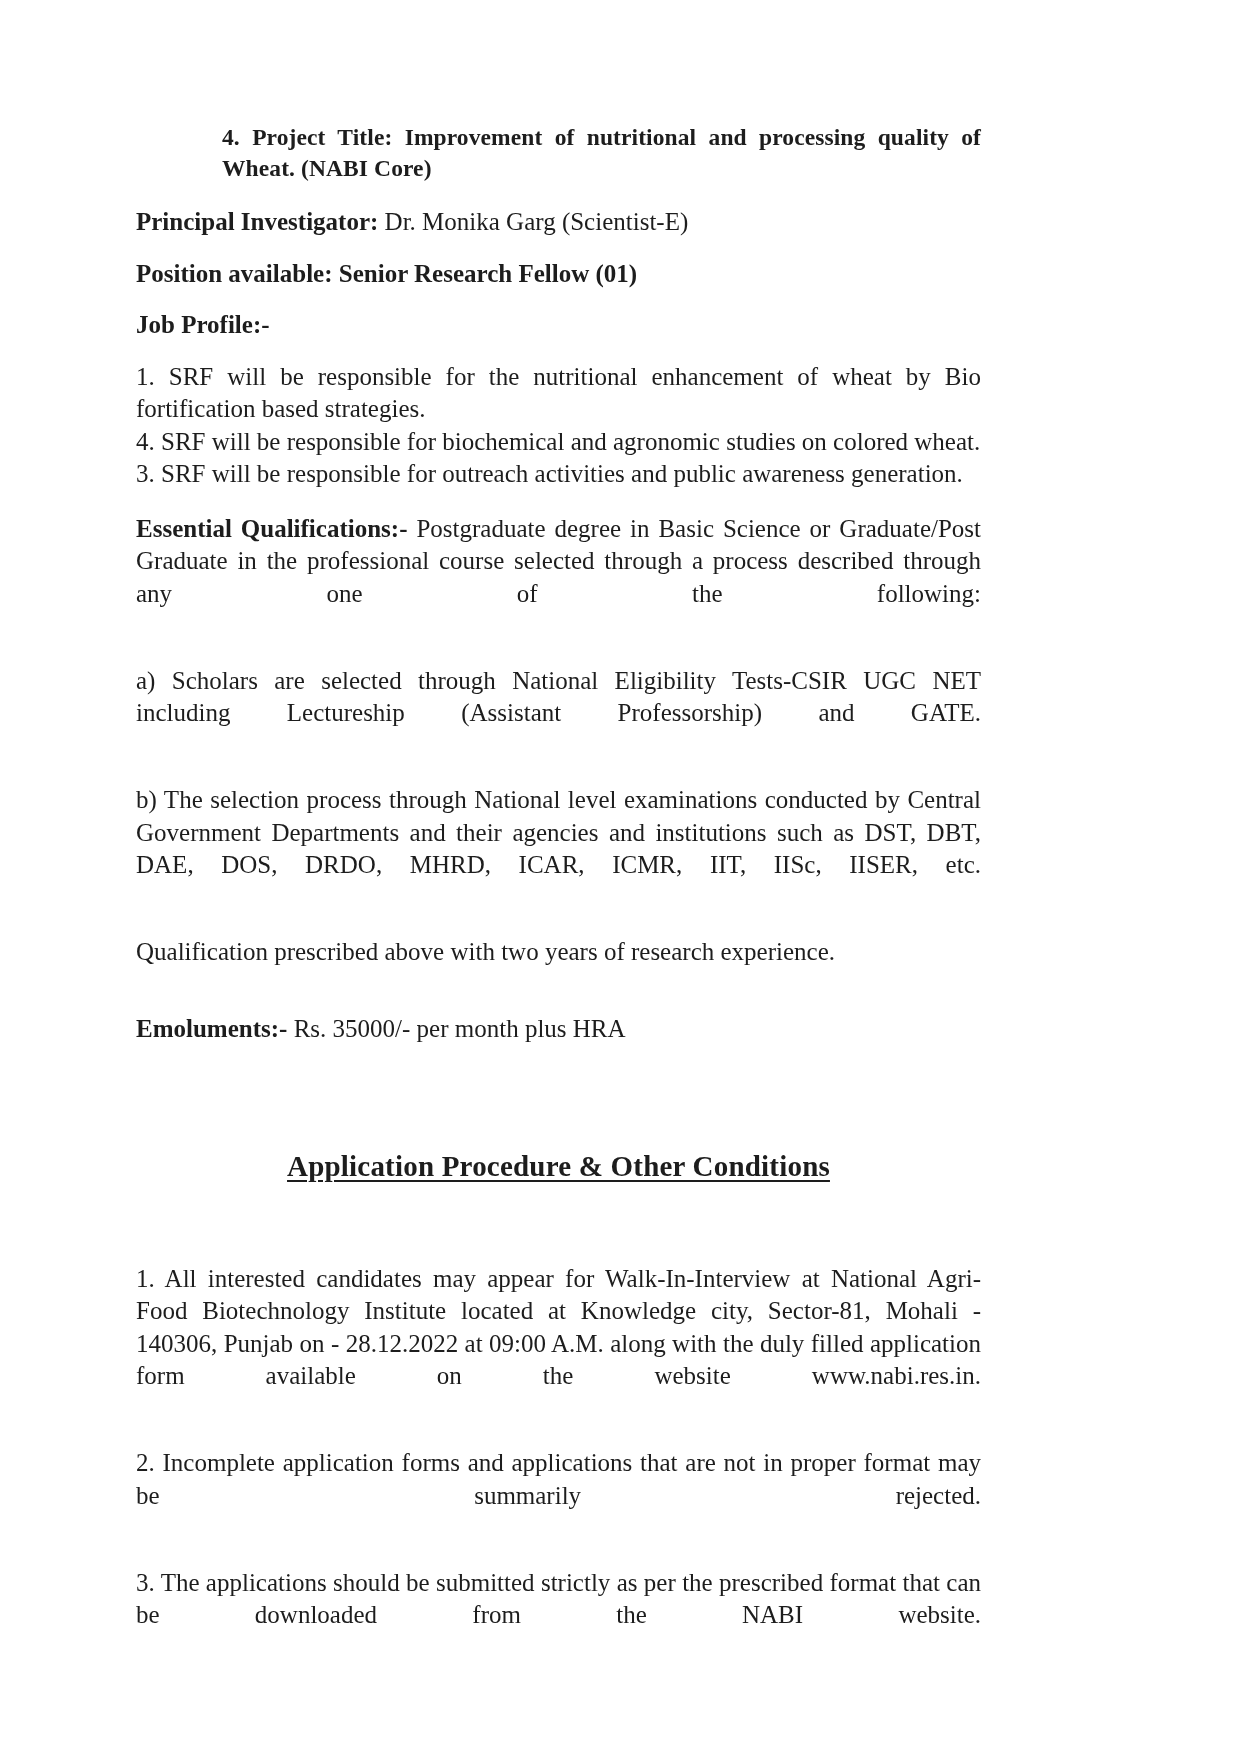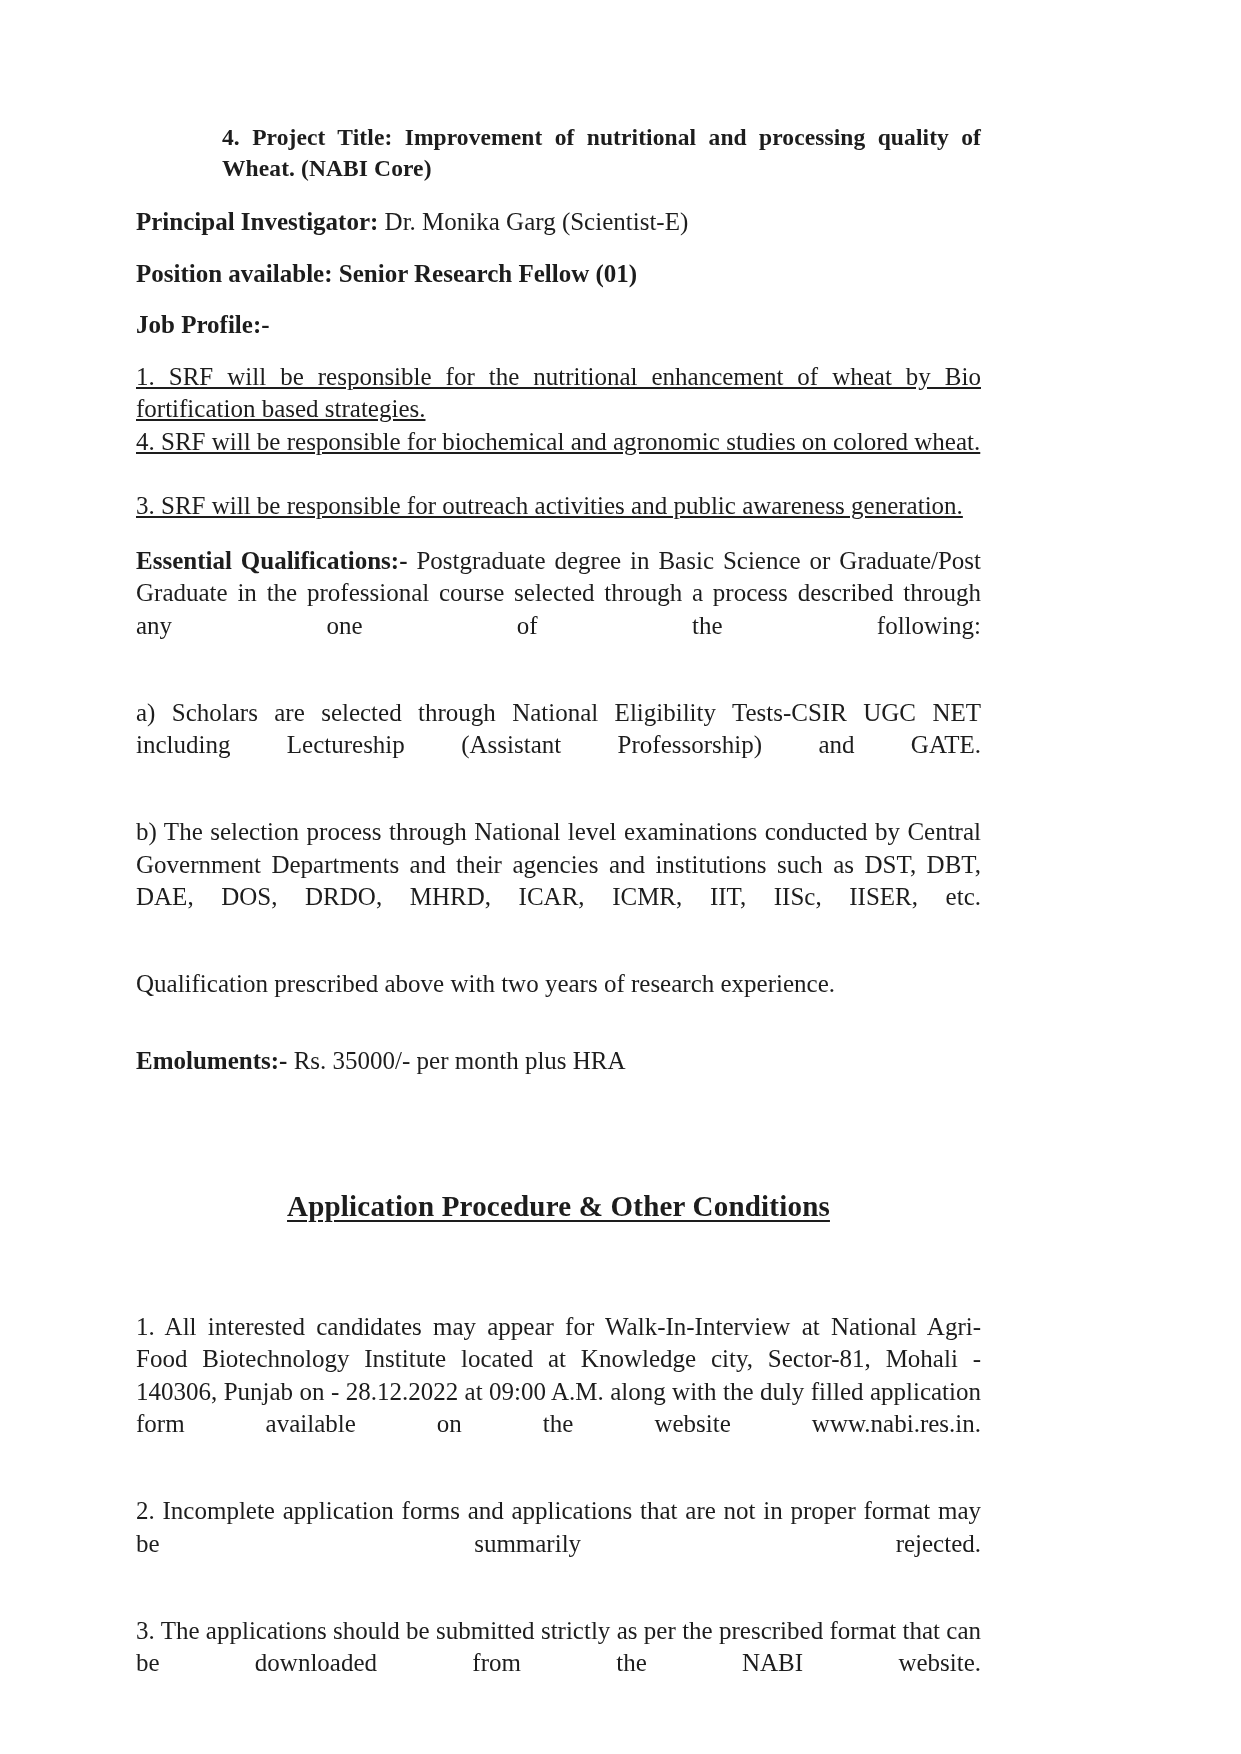--- a/index.html
+++ b/index.html
@@ -50,34 +50,32 @@
   .gap-sm { height: 19px; }
   .gap-md { height: 22px; }
   .gap-xl { height: 58px; }
   .gap-xxl { height: 62px; }
 
   b, .b {
     font-weight: bold;
   }
   .jobline {
     text-align: justify;
-    text-decoration: underline;
   }
   .jobline.last {
     text-align: left;
-    margin-top: 32px;
   }
 
   
   .section-heading {
     text-align: center;
     font-size: 29px;
     font-weight: bold;
     letter-spacing: .2px;
-    margin: 8px;
+    margin: 0;
   }
   .section-heading span.u {
     text-decoration: underline;
     text-underline-offset: 4px;
     text-decoration-thickness: 2px;
   }
 
   
   .para {
     text-align: justify;

